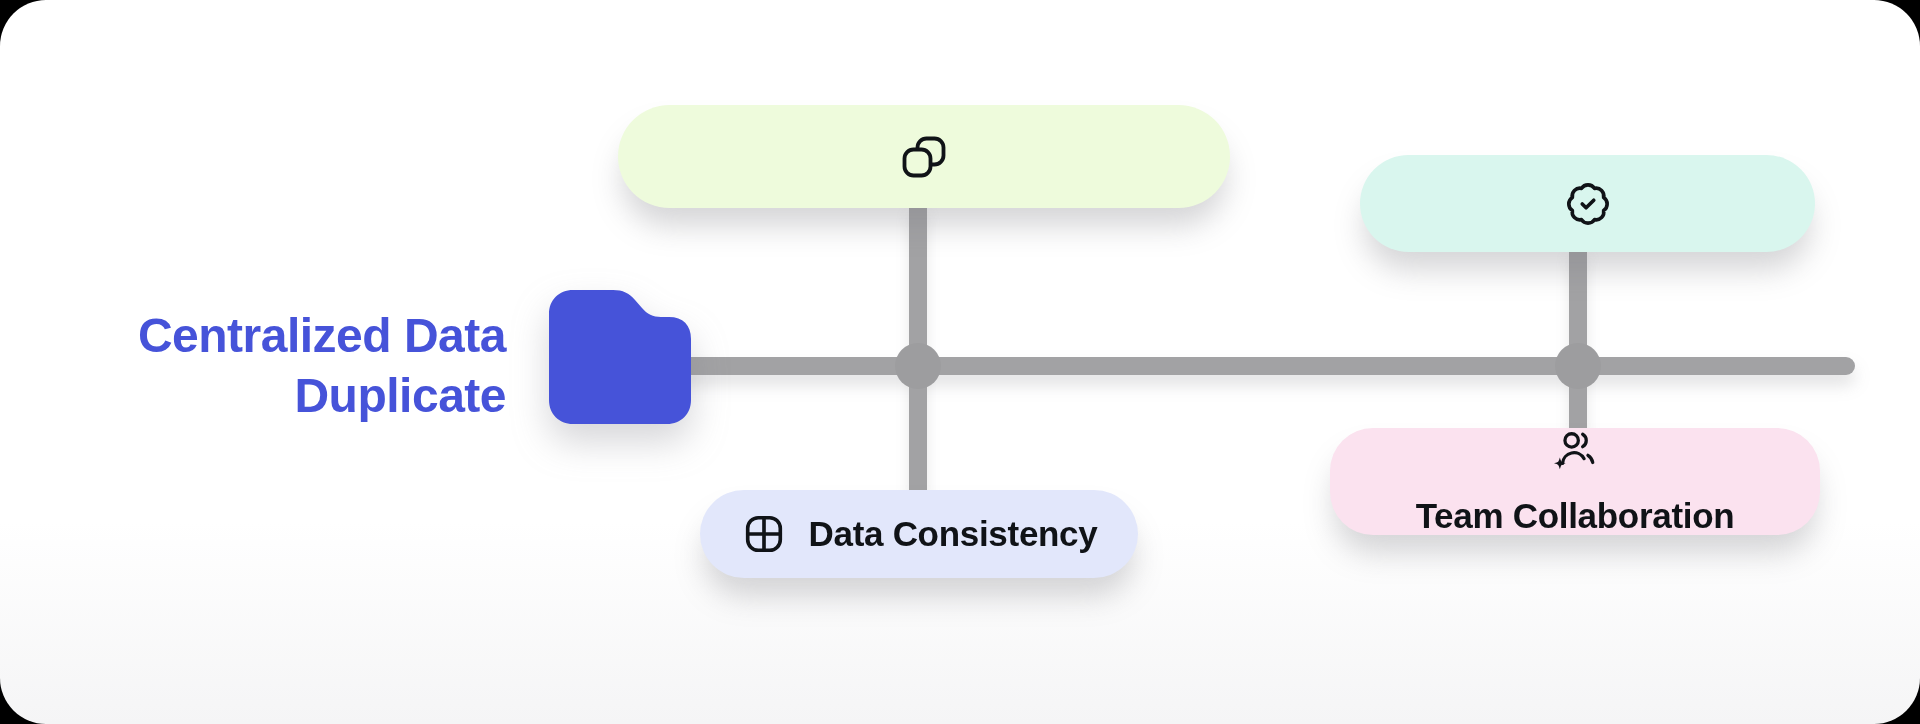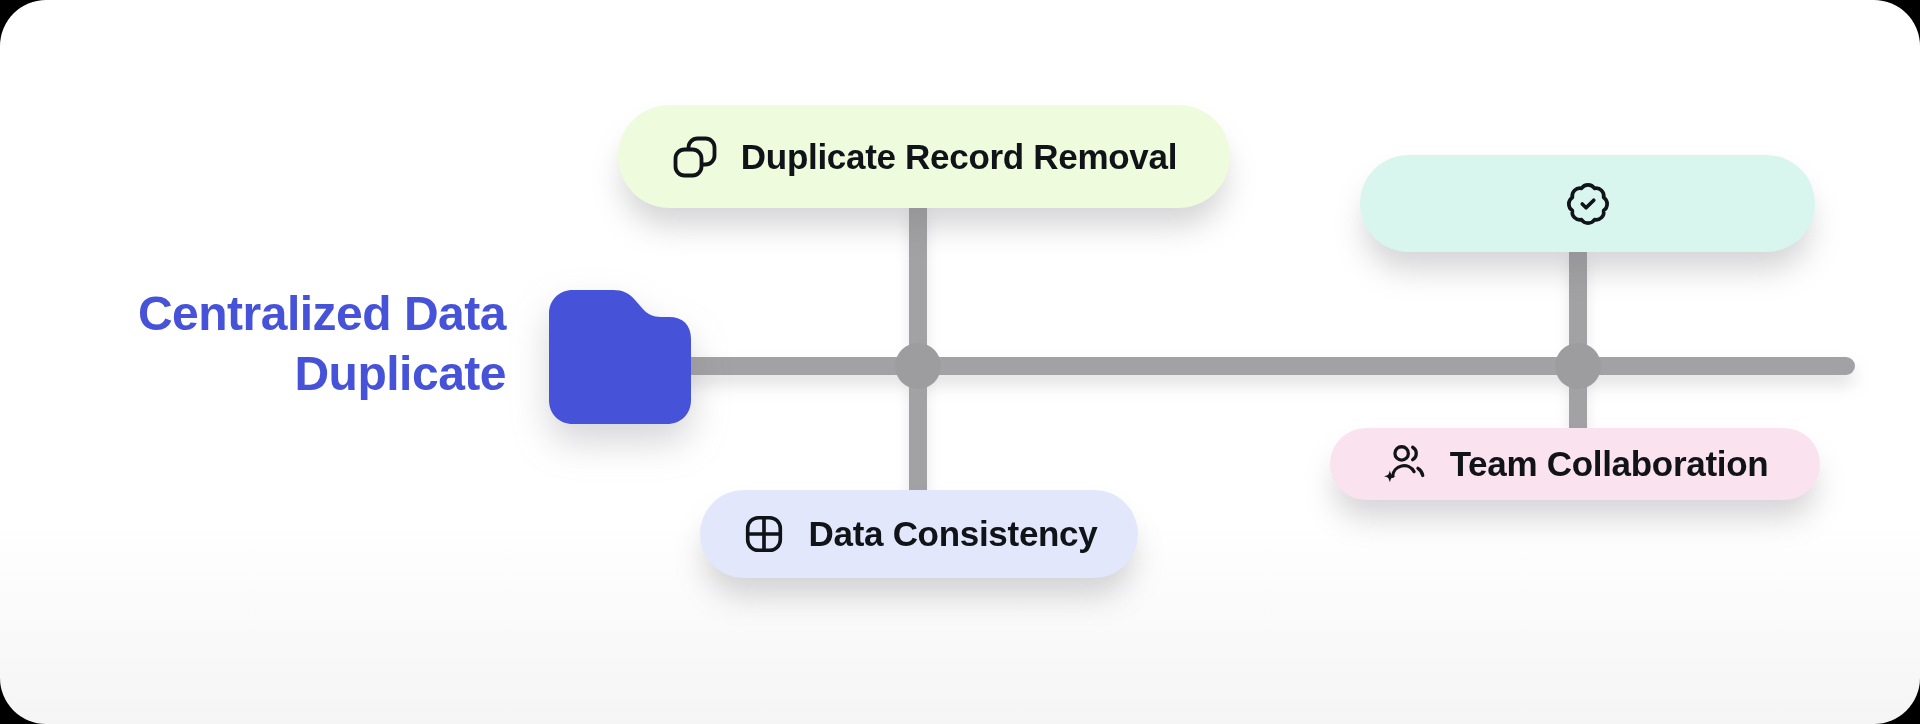--- a/index.html
+++ b/index.html
@@ -1,40 +1,40 @@
 <!DOCTYPE html>
 <html><head>
 <meta charset="utf-8">
 <style>
   html,body{margin:0;padding:0;background:#000;}
   body{width:1920px;height:724px;position:relative;font-family:"Liberation Sans",sans-serif;
        -webkit-font-smoothing:antialiased;}
   .card{position:absolute;inset:0;border-radius:46px;
         background:linear-gradient(180deg,#ffffff 0%,#ffffff 72%,#f5f5f6 100%);
         overflow:hidden;}
-  .title{position:absolute;left:60px;top:284px;width:446px;text-align:right;
+  .title{position:absolute;left:60px;top:306px;width:446px;text-align:right;
          font-size:48px;line-height:60px;font-weight:700;letter-spacing:-0.5px;}
   .hline{position:absolute;left:660px;top:357px;width:1195px;height:18px;border-radius:9px;
          box-shadow:0 10px 16px rgba(140,140,145,0.25);}
   .vline{position:absolute;width:18px;box-shadow:0 8px 14px rgba(140,140,145,0.2);}
   .vline1{left:909px;top:205px;height:287px;}
   .vline2{left:1569px;top:248px;height:182px;}
   .node{position:absolute;width:46px;height:46px;border-radius:50%;}
   .node1{left:895px;top:343px;}
   .node2{left:1555px;top:343px;}
   .folder{position:absolute;left:543px;top:276px;width:154px;height:154px;
           filter:drop-shadow(0 18px 18px rgba(120,120,130,0.30));}
   .pill{position:absolute;display:flex;align-items:center;justify-content:center;gap:22px;
         font-weight:700;font-size:35px;color:#101317;letter-spacing:-0.3px;
         box-shadow:0 22px 30px -4px rgba(125,125,132,0.32);}
   .pill .icn{flex:0 0 auto;display:block;color:#101317;}
   .pill1{left:618px;top:105px;width:612px;height:103px;border-radius:52px;}
   .pill2{left:1360px;top:155px;width:455px;height:97px;border-radius:49px;}
   .pill3{left:700px;top:490px;width:438px;height:88px;border-radius:44px;}
-  .pill4{left:1330px;top:428px;width:490px;height:72px;border-radius:43px;}
+  .pill4{left:1330px;top:428px;width:490px;height:107px;border-radius:43px;flex-direction:column;}
   .lbl{white-space:nowrap;}
 </style>
 </head>
 <body>
 
 <div class="card">
 
   <div class="hline" style="background-color: rgb(162, 162, 164);"></div>
   <div class="vline vline1" style="background-color: rgb(162, 162, 164);"></div>
   <div class="vline vline2" style="background-color: rgb(162, 162, 164);"></div>
@@ -50,21 +50,20 @@
     <svg width="154" height="154" viewBox="0 0 154 154" aria-hidden="true">
       <path fill="currentColor" d="M6 38 C6 24 16 14 30 14 H70 C80 14 86 17 92 24 L99 32 C104 38 110 41 118 41 H126 C140 41 148 49 148 63 V124 C148 138 138 148 124 148 H30 C16 148 6 138 6 124 Z"></path>
     </svg>
   </div>
 
   <div class="pill pill1" style="background-color: rgb(238, 251, 220);">
     <svg class="icn" width="48" height="48" viewBox="0 0 48 48" fill="none" stroke="currentColor" stroke-width="3.8" stroke-linejoin="round" stroke-linecap="round">
       <rect x="17.5" y="5.5" width="26" height="26" rx="9"></rect>
       <rect x="4.5" y="16.5" width="26" height="26" rx="9" fill="#eefbdc"></rect>
     </svg>
-    <span class="lbl">Duplicate Record Removal</span>
   </div>
 
   <div class="pill pill2" style="background-color: rgb(217, 246, 238);">
     <svg class="icn" width="46" height="46" viewBox="0 0 24 24" fill="none" stroke="currentColor" stroke-width="1.9" stroke-linejoin="round" stroke-linecap="round">
       <path d="M3.85 8.62a4 4 0 0 1 4.78-4.77 4 4 0 0 1 6.74 0 4 4 0 0 1 4.78 4.78 4 4 0 0 1 0 6.74 4 4 0 0 1-4.77 4.78 4 4 0 0 1-6.75 0 4 4 0 0 1-4.78-4.77 4 4 0 0 1 0-6.76Z"></path>
       <path d="m9 12 2 2 4-4"></path>
     </svg>
   </div>
 
   <div class="pill pill3" style="background-color: rgb(226, 231, 251);">

